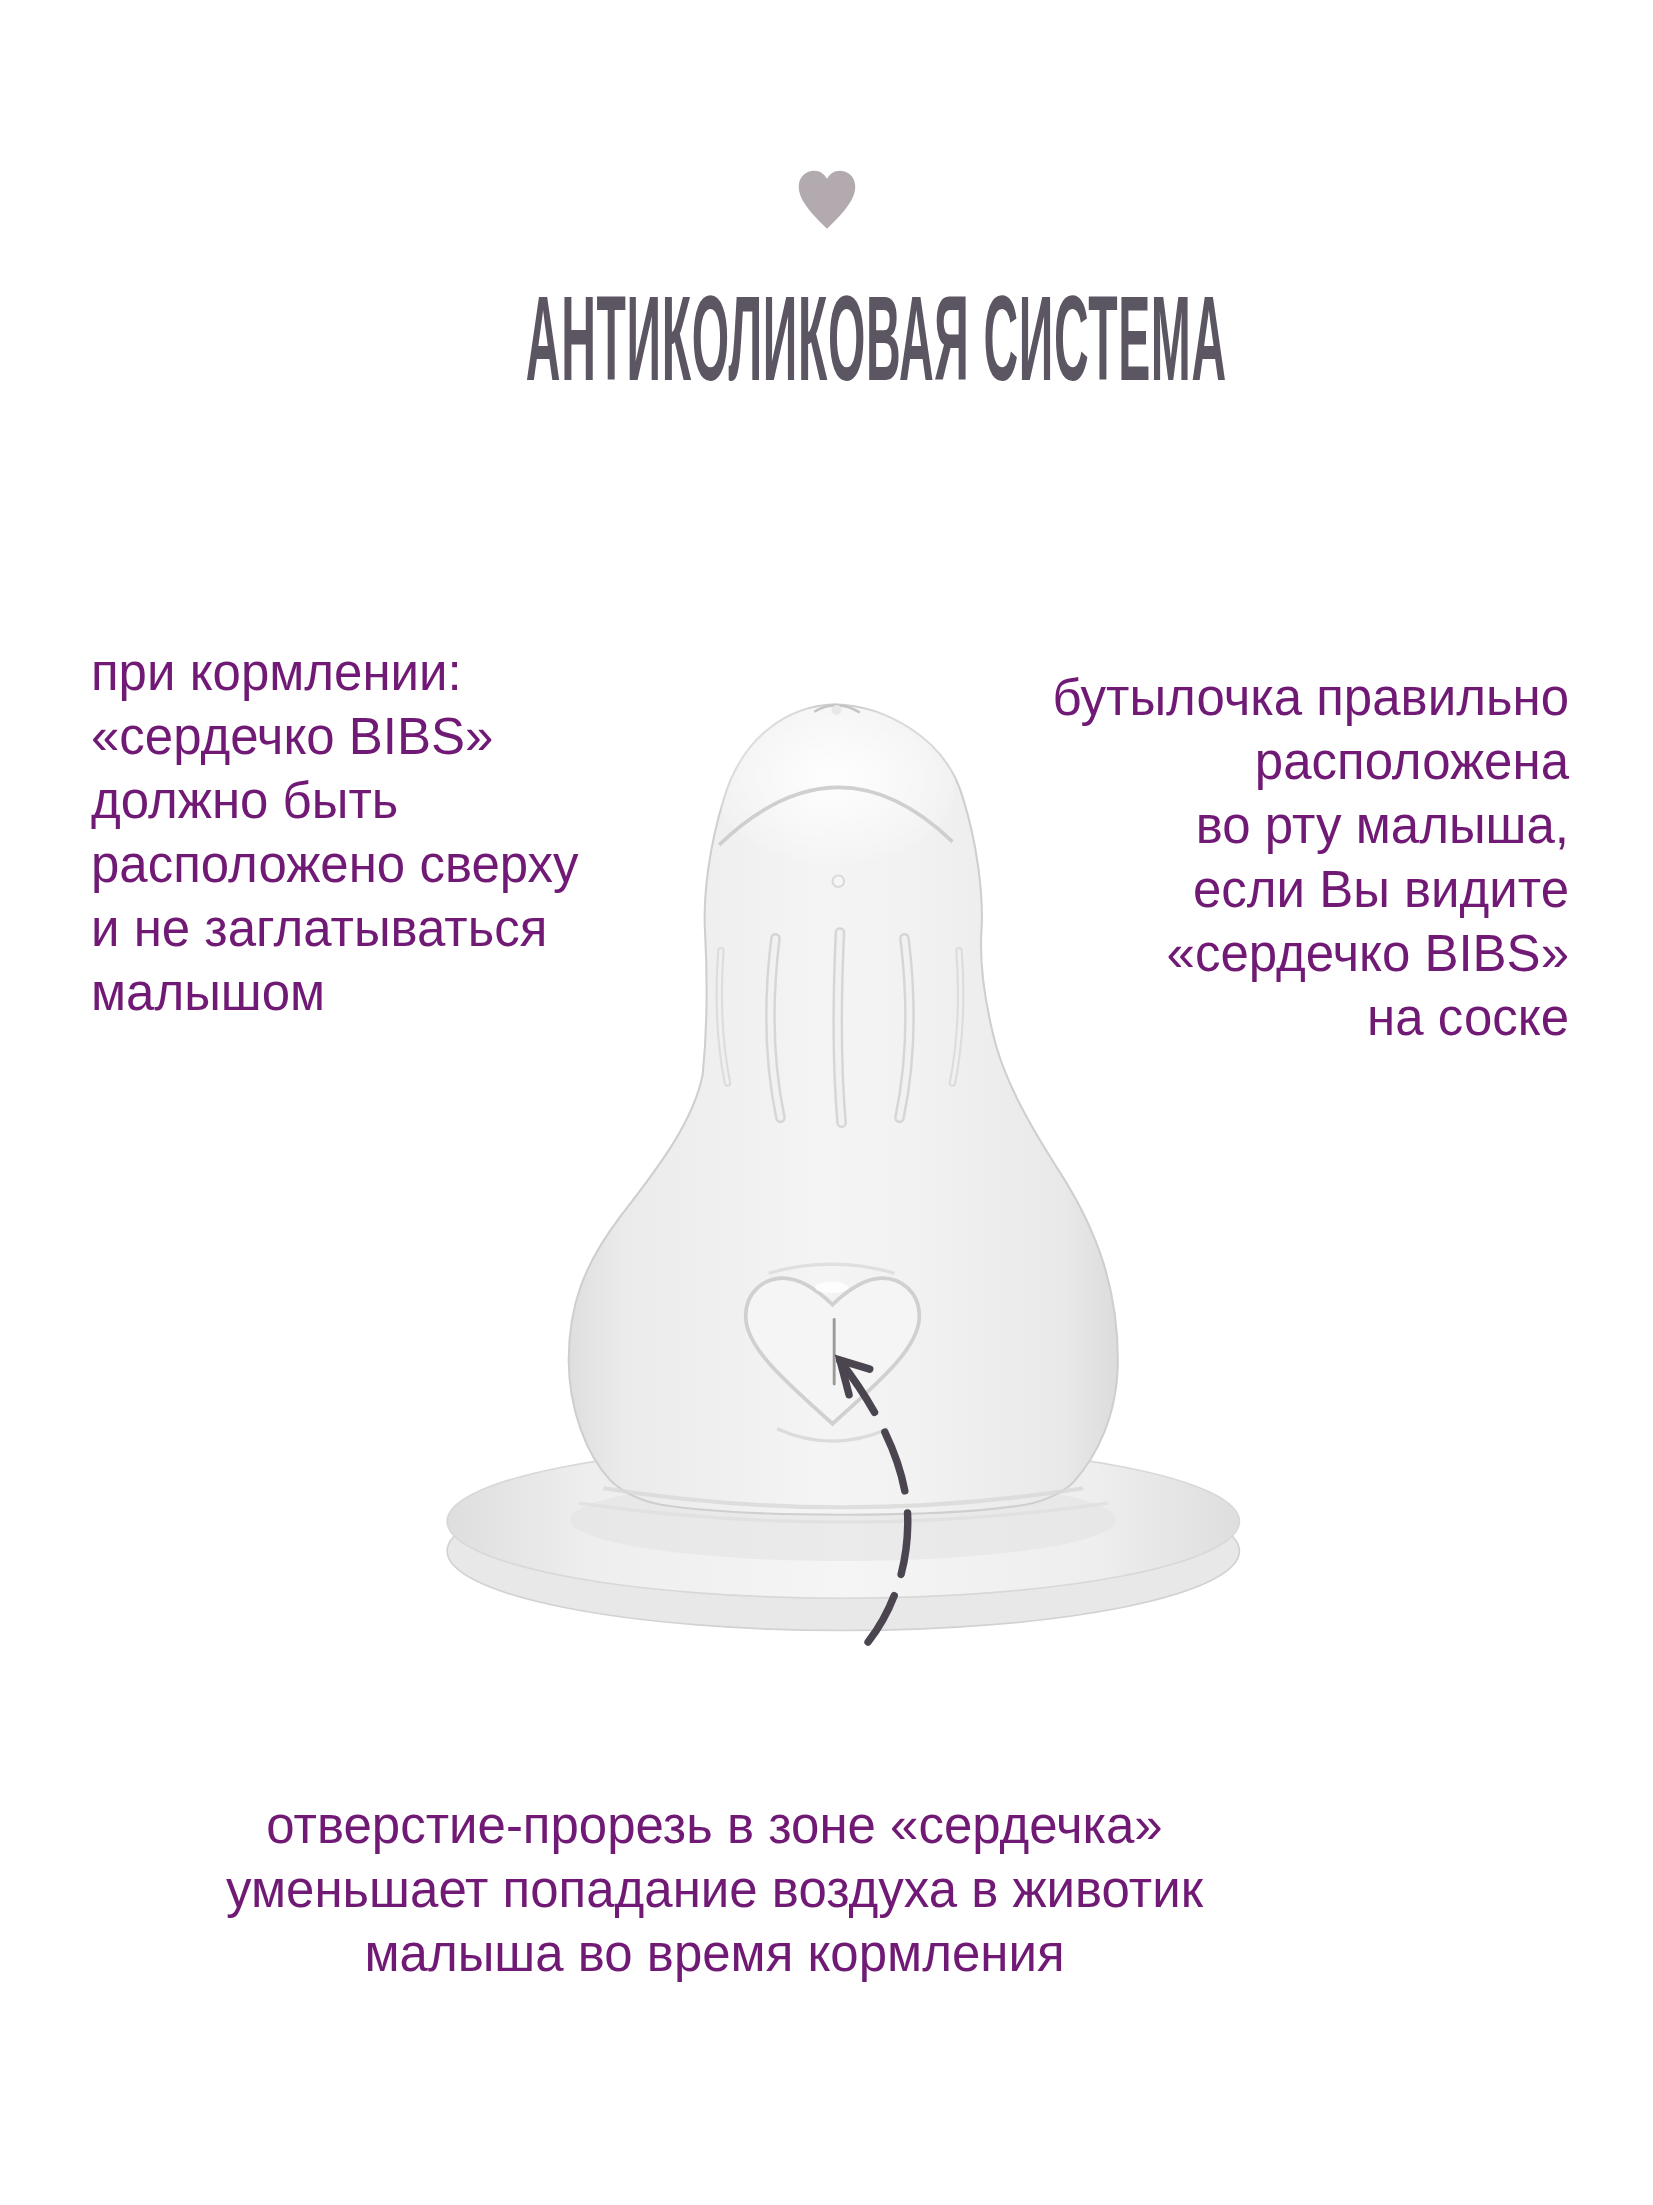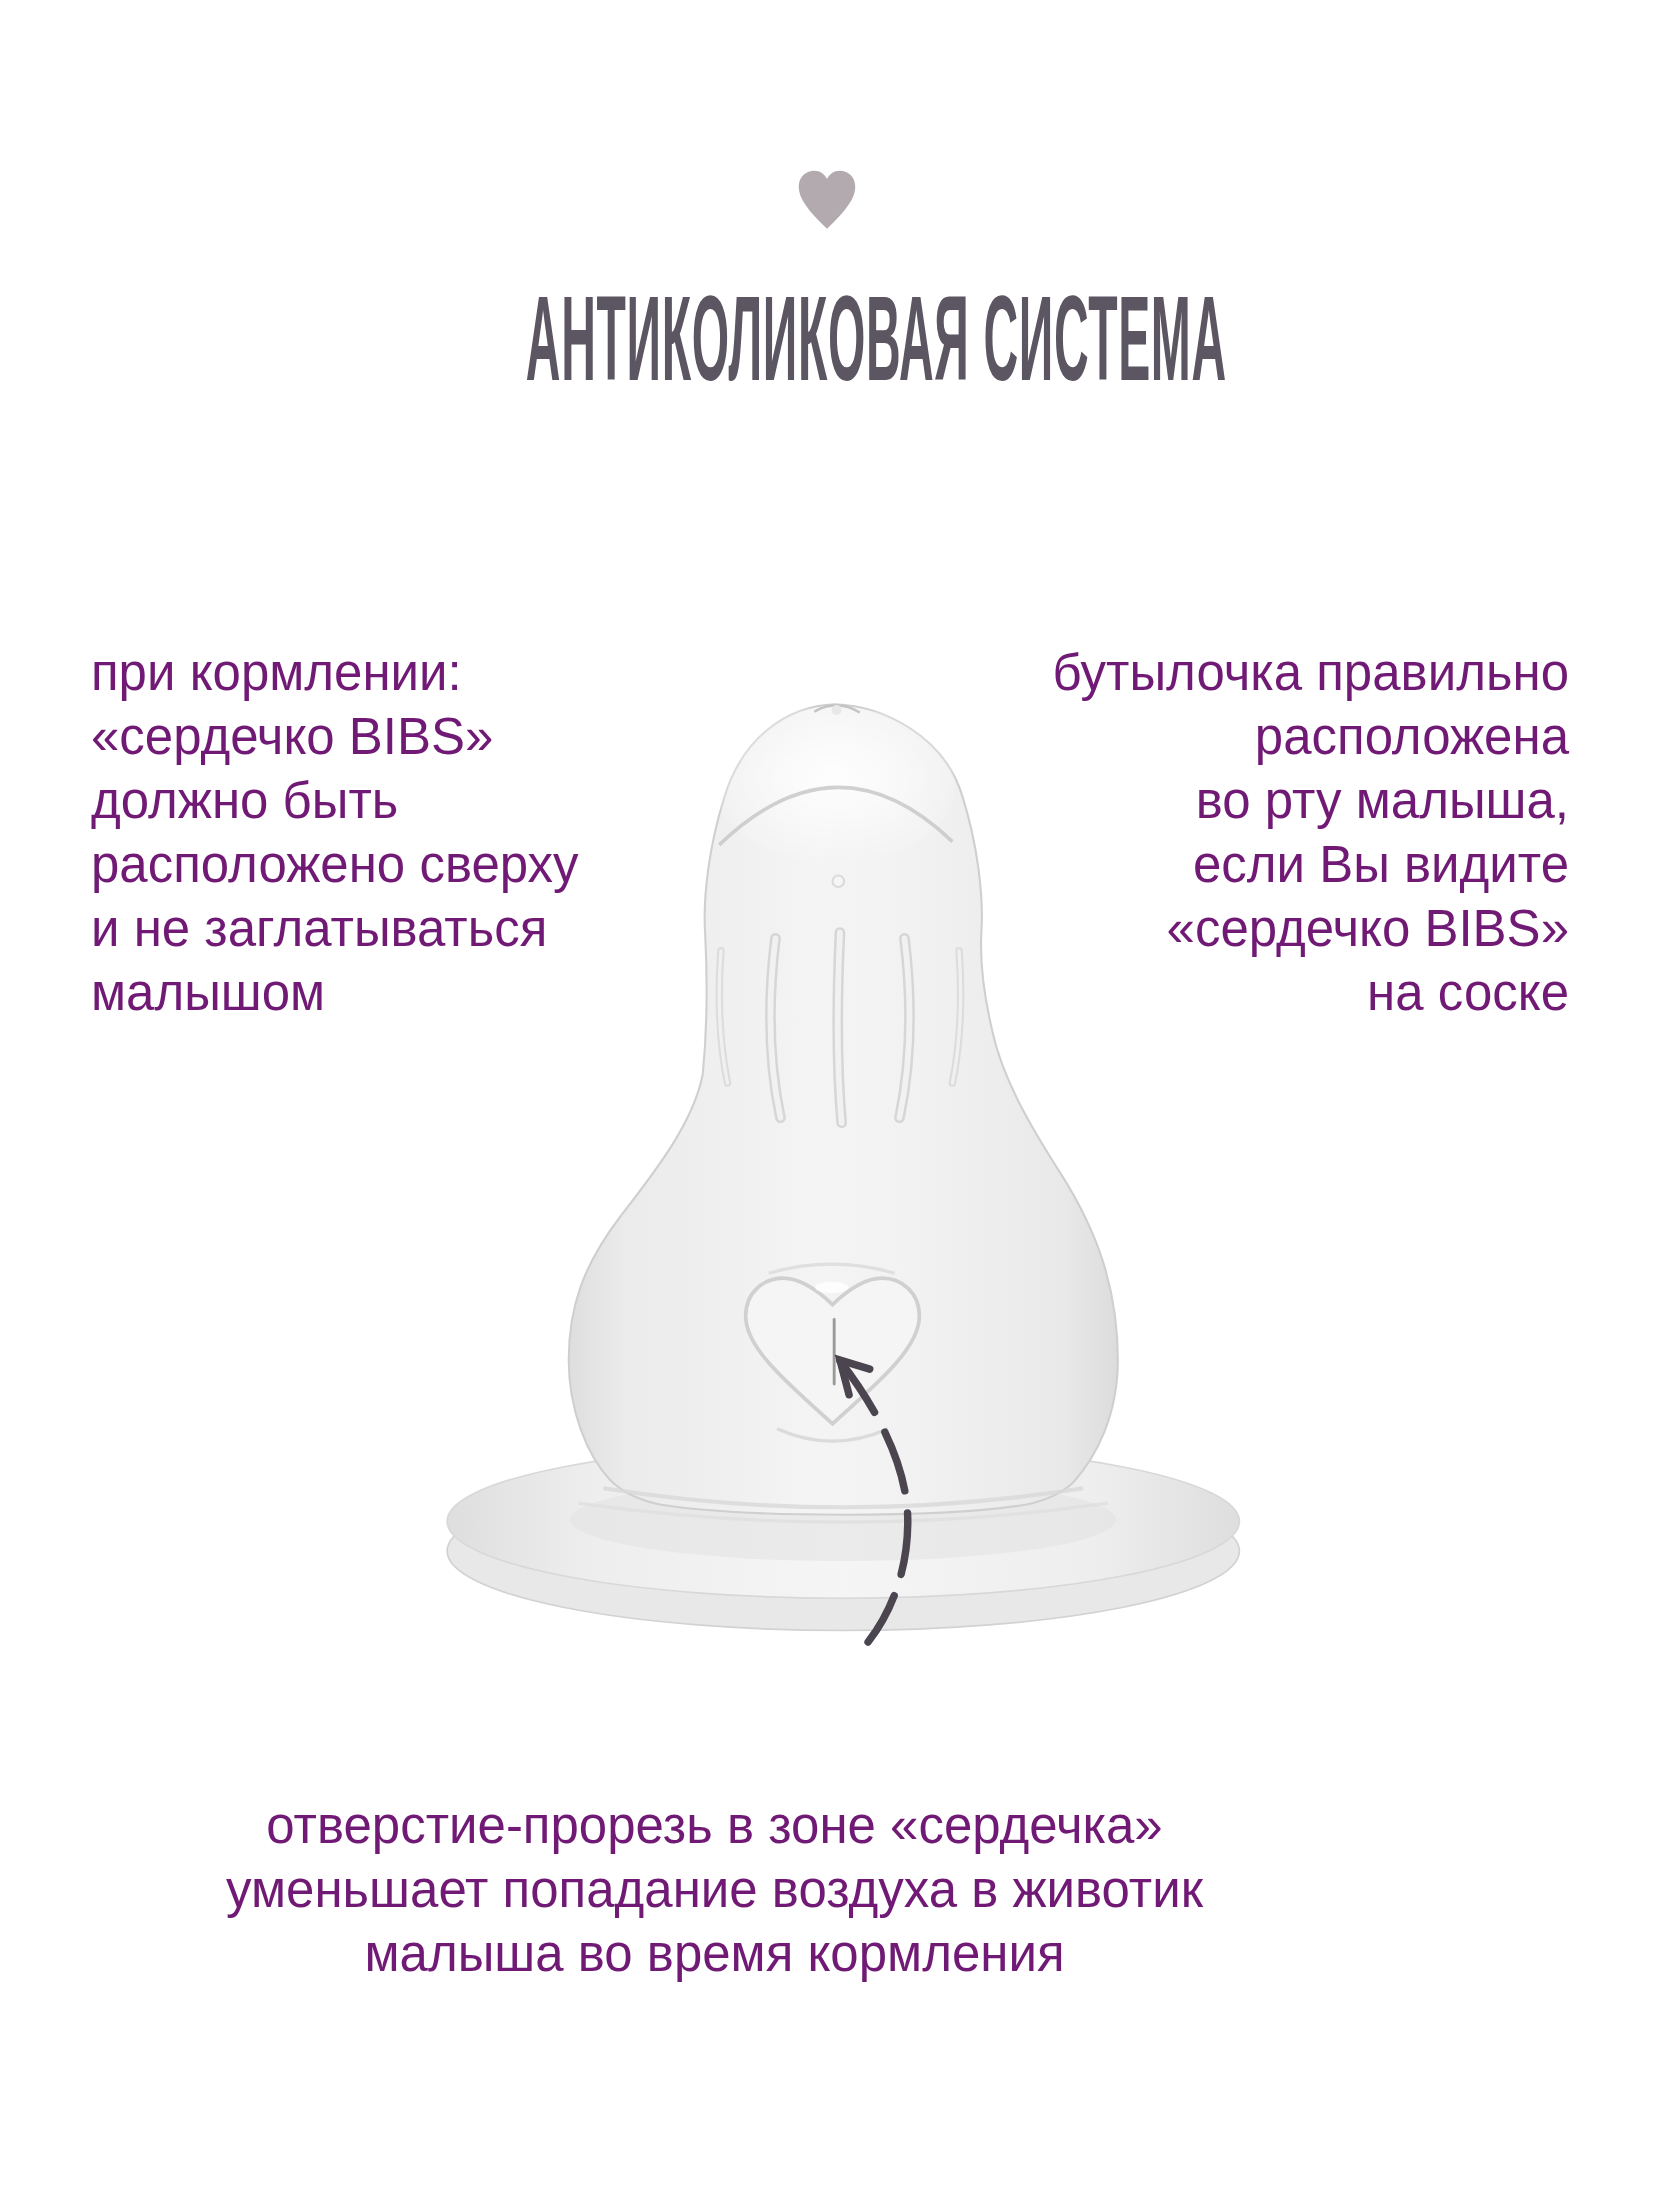--- a/index.html
+++ b/index.html
@@ -56,21 +56,21 @@
     <span class="cond title-text origin-center">АНТИКОЛИКОВАЯ СИСТЕМА</span>
   </div>
 
   <div class="body-text left-block" style="top:641px;">при кормлении:
 «сердечко BIBS»
 должно быть
 расположено сверху
 и не заглатываться
 малышом</div>
 
-  <div class="body-text right-block" style="top:641px;">бутылочка правильно
+  <div class="body-text right-block" style="top:666px;">бутылочка правильно
 расположена
 во рту малыша,
 если Вы видите
 «сердечко BIBS»
 на соске</div>
 
   <div class="product-box">
     <svg width="1042" height="976" viewBox="380 830 1260 1180">
       <defs>
         <linearGradient id="bodyGrad" x1="0" y1="0" x2="1" y2="0">

